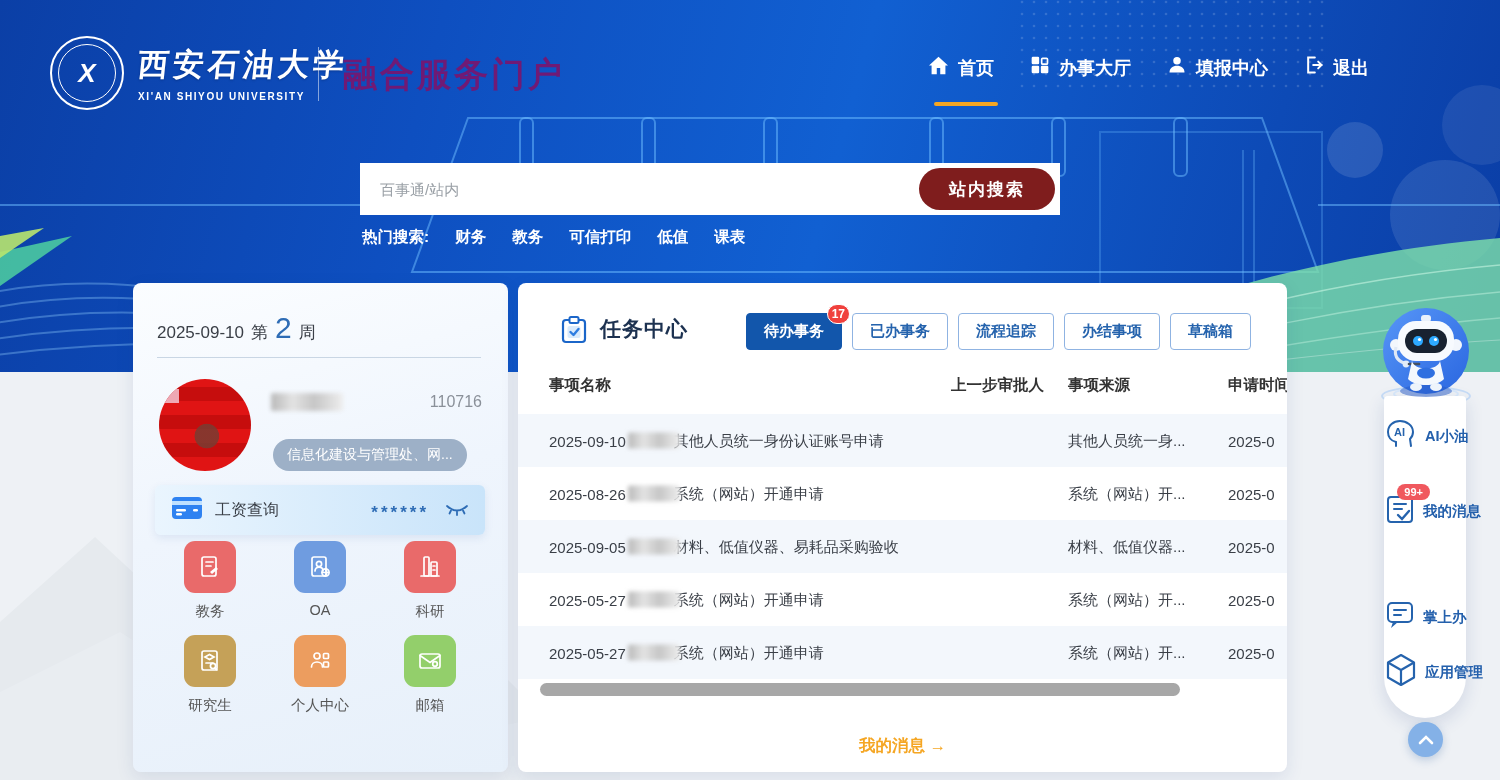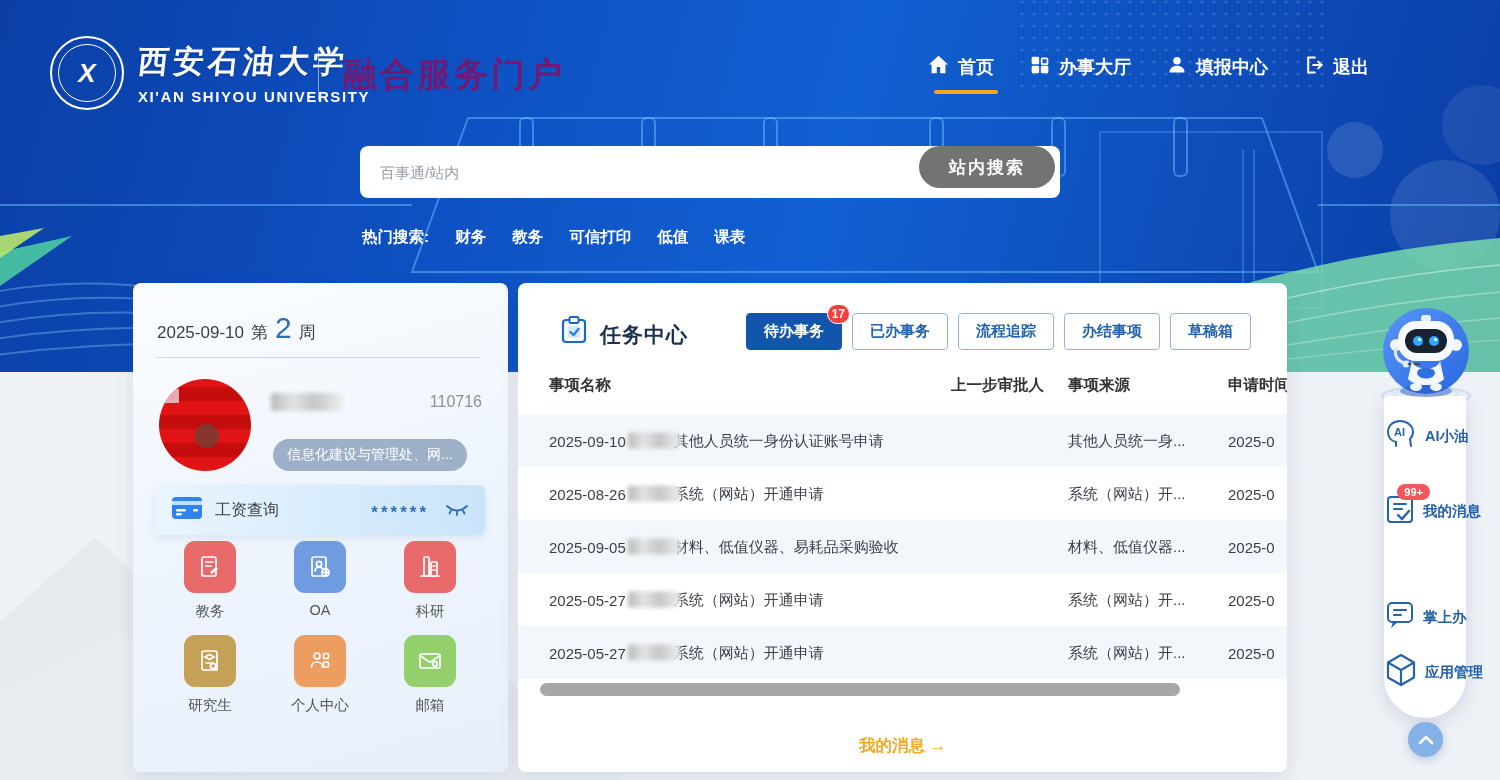--- a/index.html
+++ b/index.html
@@ -13,36 +13,36 @@
   .banner svg { position:absolute; left:0; top:0; }
 
   
   .logo-wrap { position:absolute; left:50px; top:36px; display:flex; align-items:center; z-index:5; }
   .emblem { width:74px; height:74px; border-radius:50%; border:2px solid #fff; position:relative;
     display:flex; align-items:center; justify-content:center; }
   .emblem .inner { width:58px; height:58px; border-radius:50%; border:1.5px solid #fff;
     display:flex; align-items:center; justify-content:center; color:#fff; font-size:26px; font-weight:bold; font-style:italic; }
   .uni-names { margin-left:14px; color:#fff; }
   .uni-cn { font-size:31px; font-weight:bold; letter-spacing:4px; transform:skewX(-6deg); text-shadow:0 1px 2px rgba(0,30,90,.4); }
-  .uni-en { font-size:15px; font-weight:bold; letter-spacing:1.6px; margin-top:5px; }
+  .uni-en { font-size:10px; font-weight:bold; letter-spacing:1.6px; margin-top:5px; }
   .head-divider { position:absolute; left:318px; top:47px; width:1px; height:54px; background:rgba(255,255,255,.5); z-index:5; }
   .portal-title { position:absolute; left:343px; top:52px; color:#701a75; font-size:34px; font-weight:bold; letter-spacing:3px; z-index:5; }
 
   .top-nav { position:absolute; left:928px; top:55px; display:flex; gap:36px; z-index:5; }
-  .nav-item { display:flex; gap:9px; color:#fff; font-size:18px; font-weight:bold; cursor:pointer; position:relative; padding-bottom:14px; }
+  .nav-item { display:flex; align-items:center; gap:9px; color:#fff; font-size:18px; font-weight:bold; cursor:pointer; position:relative; padding-bottom:26px; }
   .nav-item .underline { position:absolute; left:6px; bottom:0; width:64px; height:4px; border-radius:2px; background:#f5a623; display:none; }
   .nav-item.active .underline { display:block; }
 
   
-  .search-box { position:absolute; left:360px; top:146px; width:700px; height:52px; background:#fff; border-radius:8px; z-index:5;
-    display:flex; }
+  .search-box { position:absolute; left:360px; top:163px; width:700px; height:52px; background:#fff; border-radius:0; z-index:5;
+    display:flex; align-items:center; }
   .search-input { flex:1; height:100%; border:none; outline:none; background:transparent; padding:0 20px; font-size:15px; color:#333;
     font-family:"Liberation Sans","DejaVu Sans",sans-serif; }
   .search-input::placeholder { color:#9aa0a6; }
-  .search-btn { width:136px; height:42px; margin-right:5px; border:none; border-radius:21px; background:#737373; color:#fff;
+  .search-btn { width:136px; height:42px; margin-right:5px; border:none; border-radius:21px; background:#7f1d1d; color:#fff;
     font-size:17px; font-weight:bold; cursor:pointer; letter-spacing:2px; font-family:inherit; }
   .hot-row { position:absolute; left:362px; top:227px; display:flex; gap:26px; color:#fff; font-size:15.5px; font-weight:bold; z-index:5; }
   .hot-row .term { cursor:pointer; }
 
   
   .card { position:absolute; border-radius:8px; box-shadow:0 6px 18px rgba(25,60,130,.10); z-index:4; }
   .left-card { left:133px; top:283px; width:375px; height:489px;
     background:linear-gradient(165deg,#fbfdff 0%,#eff5fd 45%,#e7f0fa 100%); }
   .right-card { left:518px; top:283px; width:769px; height:489px; background:#fff; overflow:hidden; }
 
@@ -72,21 +72,21 @@
 
   .app-grid { position:absolute; left:22px; top:258px; width:330px; display:grid; grid-template-columns:repeat(3,1fr);
     row-gap:14px; justify-items:center; }
   .app-cell { display:flex; flex-direction:column; align-items:center; gap:9px; cursor:pointer; }
   .app-ico { width:52px; height:52px; border-radius:11px; display:flex; align-items:center; justify-content:center; }
   .app-label { font-size:14.5px; color:#555; }
   .c-red { background:#e96a6a; } .c-blue { background:#6f9ce0; } .c-tan { background:#c5a158; }
   .c-orange { background:#ec9d5f; } .c-green { background:#93cf6b; }
 
   
-  .tc-head { position:absolute; left:42px; top:32px; display:flex; align-items:flex-end; gap:12px; }
+  .tc-head { position:absolute; left:42px; top:32px; display:flex; align-items:flex-start; gap:12px; }
   .tc-title { font-size:21px; font-weight:bold; color:#1c3150; letter-spacing:1px; }
   .tabs { position:absolute; left:228px; top:30px; display:flex; gap:10px; }
   .tab { position:relative; height:37px; padding:0 17px; border-radius:4px; font-size:15px; display:flex; align-items:center;
     cursor:pointer; border:1px solid #8fb3e2; color:#2563ad; background:#fff; font-weight:bold; }
   .tab.active { background:#1256ab; border-color:#1256ab; color:#fff; }
   .tab .badge { position:absolute; right:-9px; top:-10px; min-width:20px; height:20px; border-radius:10px; background:#f0413d;
     color:#fff; font-size:12px; display:flex; align-items:center; justify-content:center; padding:0 4px; border:1.5px solid #fff; }
   .thead { position:absolute; left:0; top:92px; width:100%; height:30px; font-size:15.5px; font-weight:bold; color:#333; }
   .thead span { position:absolute; white-space:nowrap; }
   .col-name { left:31px; } .col-approver { left:433px; } .col-source { left:550px; } .col-applied { left:710px; }

